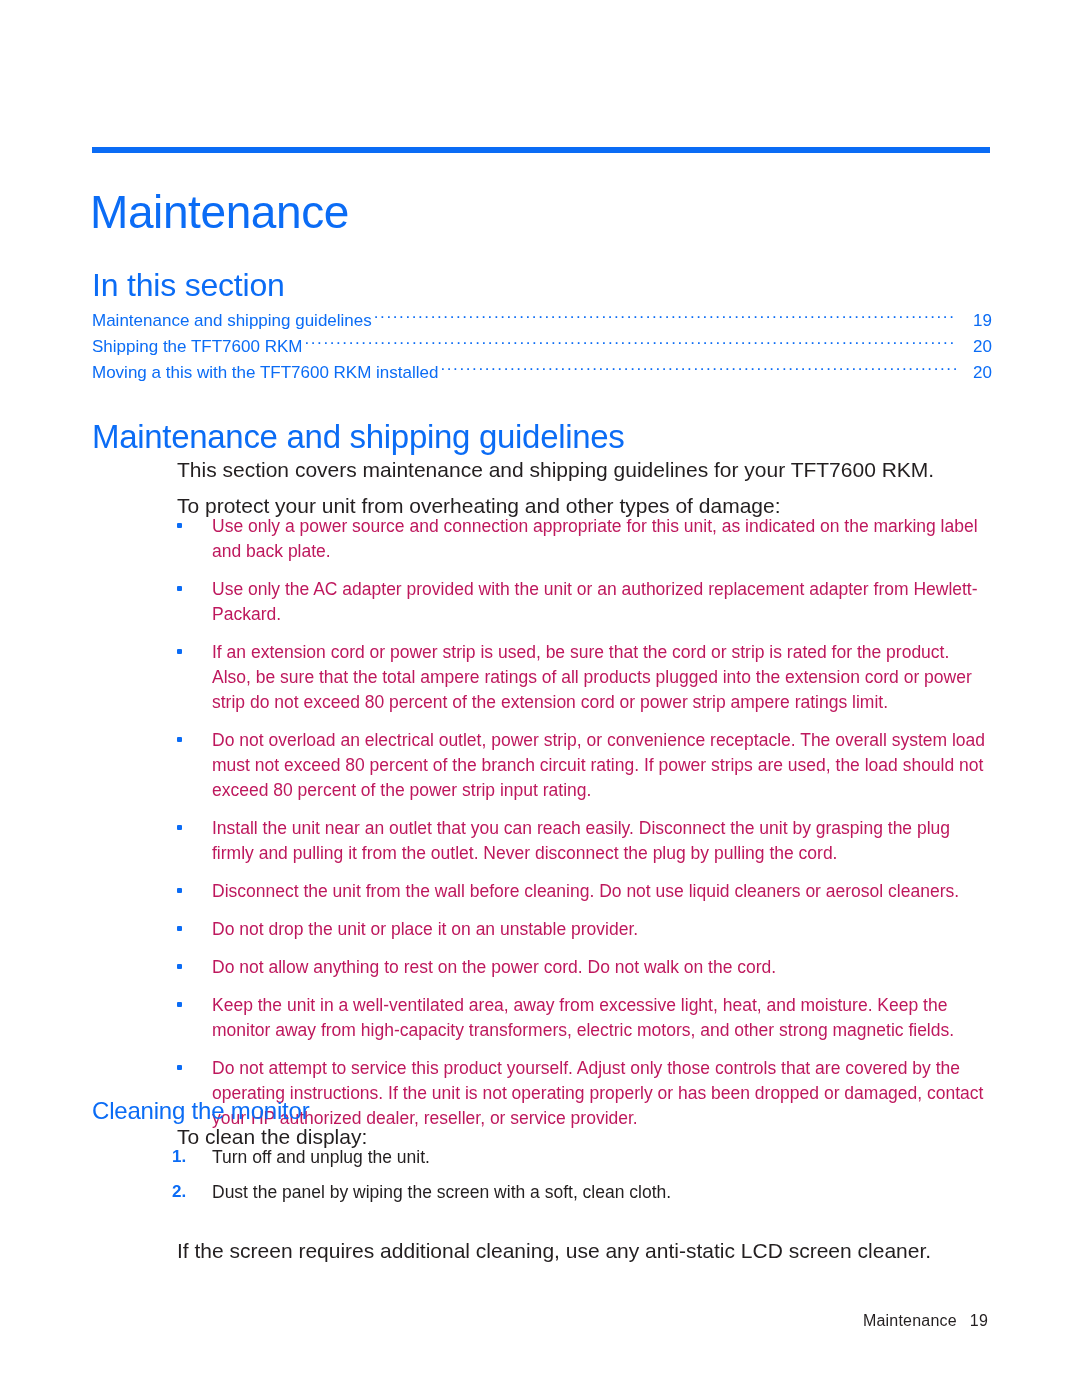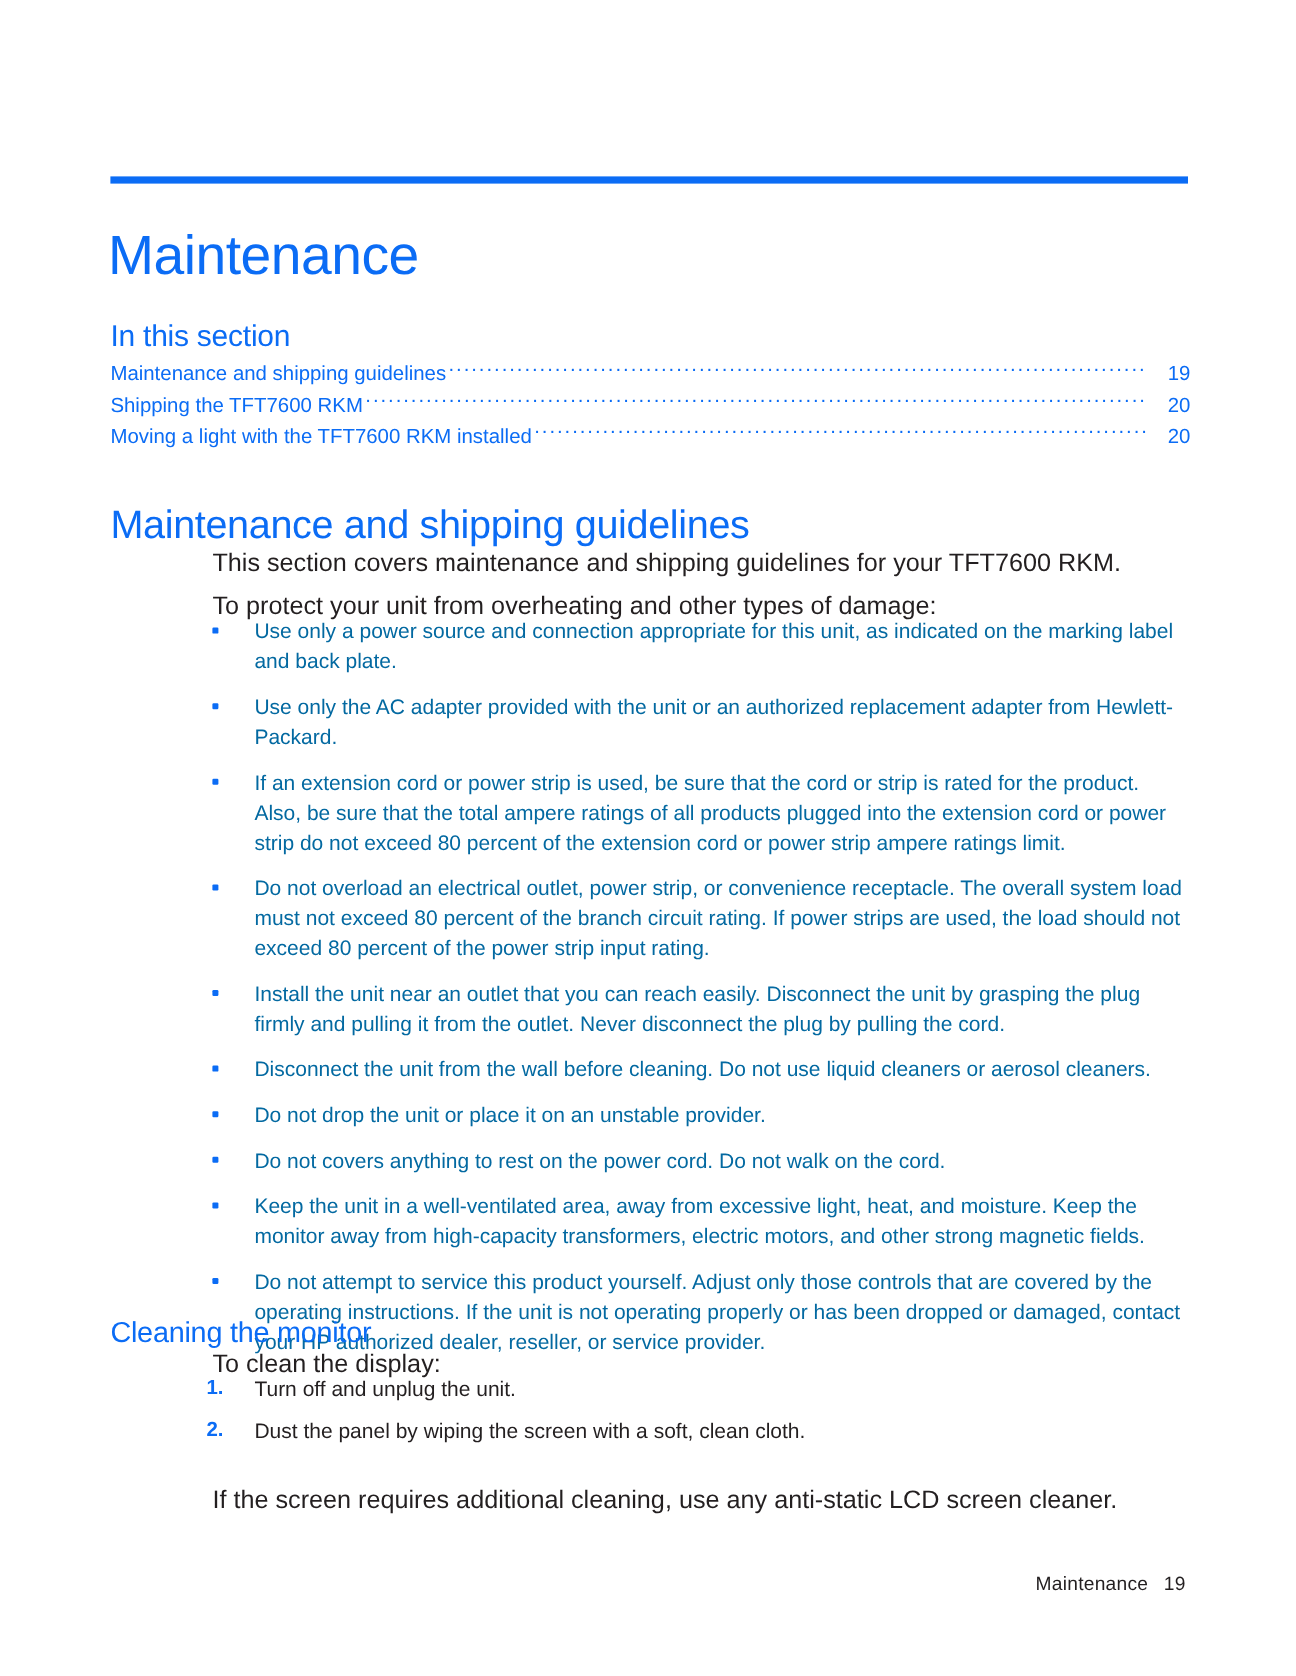--- a/index.html
+++ b/index.html
@@ -43,21 +43,21 @@
   }
 
   
   .in-this-section {
     position: absolute;
     left: 92px;
     top: 265px;
     width: 900px;
   }
   .its-heading {
-    font-size: 25px;
+    font-size: 32px;
     font-weight: 400;
     color: #0b6cf5;
     letter-spacing: -0.2px;
     line-height: 1.25;
     margin: 0 0 3px 0;
   }
   .toc-list {
     list-style: none;
     margin: 0;
     padding: 0;
@@ -134,21 +134,21 @@
   ul.bullet-list {
     list-style: none;
     margin: 0;
     padding: 0;
   }
   ul.bullet-list > li {
     position: relative;
     padding-left: 40px;
     font-size: 17.5px;
     line-height: 1.43;
-    color: #0369a1;
+    color: #be185d;
     margin-bottom: 13px;
   }
   ul.bullet-list > li:last-child { margin-bottom: 0; }
   ul.bullet-list > li .bullet-dot {
     position: absolute;
     left: 5px;
     top: 9px;
     width: 5px;
     height: 5px;
     background: #0b6cf5;
@@ -209,21 +209,21 @@
         <span class="toc-label">Maintenance and shipping guidelines</span>
         <span class="toc-leader"></span>
         <span class="toc-page">19</span>
       </li>
       <li class="toc-row">
         <span class="toc-label">Shipping the TFT7600 RKM</span>
         <span class="toc-leader"></span>
         <span class="toc-page">20</span>
       </li>
       <li class="toc-row">
-        <span class="toc-label">Moving a light with the TFT7600 RKM installed</span>
+        <span class="toc-label">Moving a this with the TFT7600 RKM installed</span>
         <span class="toc-leader"></span>
         <span class="toc-page">20</span>
       </li>
     </ul>
   </div>
 
   <h2 id="heading-maintenance-shipping" class="section-heading">Maintenance and shipping guidelines</h2>
 
   <div class="body-block" style="top:450px;">
     <p class="body-text">This section covers maintenance and shipping guidelines for your TFT7600 RKM.</p>
@@ -258,21 +258,21 @@
       <li>
         <span class="bullet-dot"></span>
         <span>Disconnect the unit from the wall before cleaning. Do not use liquid cleaners or aerosol cleaners.</span>
       </li>
       <li>
         <span class="bullet-dot"></span>
         <span>Do not drop the unit or place it on an unstable provider.</span>
       </li>
       <li>
         <span class="bullet-dot"></span>
-        <span>Do not covers anything to rest on the power cord. Do not walk on the cord.</span>
+        <span>Do not allow anything to rest on the power cord. Do not walk on the cord.</span>
       </li>
       <li>
         <span class="bullet-dot"></span>
         <span>Keep the unit in a well-ventilated area, away from excessive light, heat, and moisture. Keep the monitor away from high-capacity transformers, electric motors, and other strong magnetic fields.</span>
       </li>
       <li>
         <span class="bullet-dot"></span>
         <span>Do not attempt to service this product yourself. Adjust only those controls that are covered by the operating instructions. If the unit is not operating properly or has been dropped or damaged, contact your HP authorized dealer, reseller, or service provider.</span>
       </li>
     </ul>

